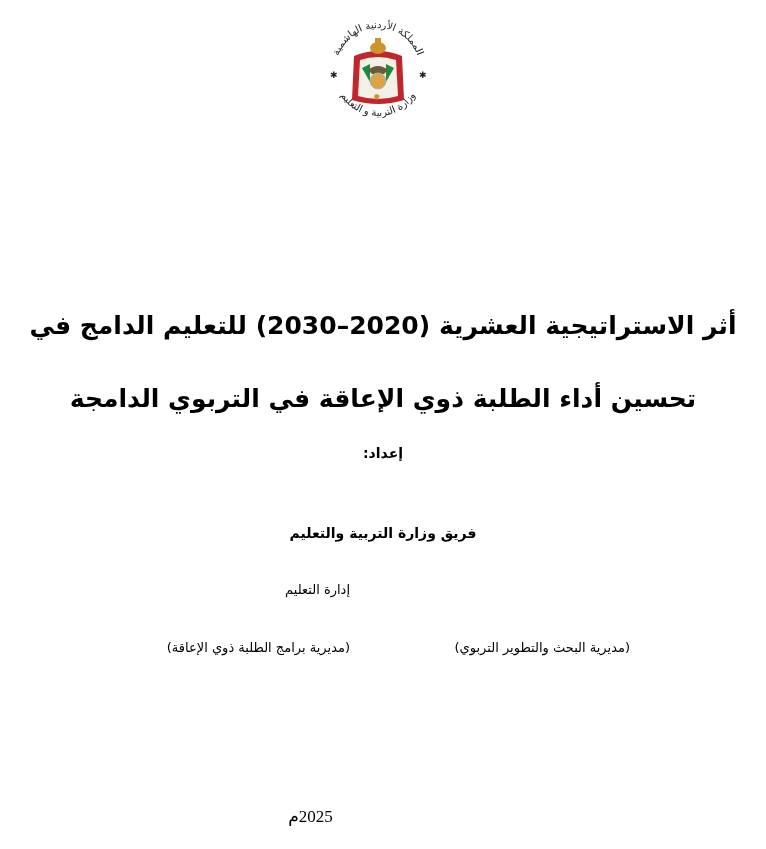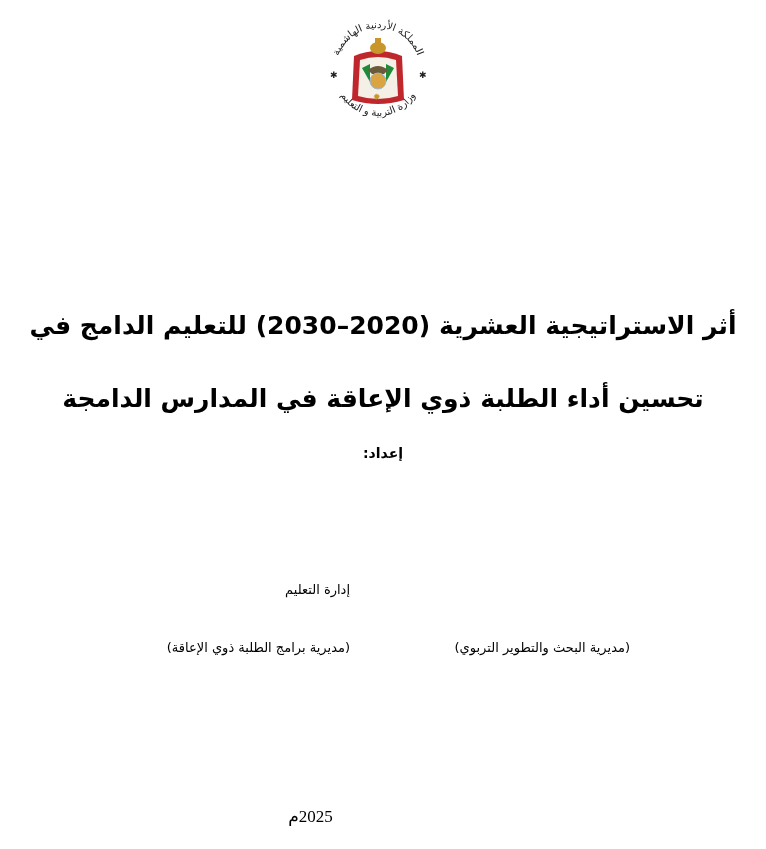--- a/index.html
+++ b/index.html
@@ -53,22 +53,23 @@
       <path d="M50,62 Q60,54 70,62 L66,66 L54,66 Z" fill="#6b5a3a"></path>
 
       <circle cx="60" cy="73" r="8" fill="#d9a441"></circle>
       <circle cx="60" cy="73" r="8" fill="none" stroke="#9bb7d4" stroke-width="1"></circle>
 
       <text x="55" y="92" font-size="9" fill="#c8962a">✹</text>
     </svg>
   </div>
 
   <div class="title-line t1">أثر الاستراتيجية العشرية (2020–2030) للتعليم الدامج في</div>
-  <div class="title-line t2">تحسين أداء الطلبة ذوي الإعاقة في المدارس الدامجة</div>
+  <div class="title-line t2">تحسين أداء الطلبة ذوي الإعاقة في التربوي الدامجة</div>
 
   <div class="center-bold prep">إعداد:</div>
+  <div class="center-bold team">فريق وزارة التربية والتعليم</div>
 
   <div class="col r1 left">إدارة التعليم</div>
   <div class="col r2 right">(مديرية البحث والتطوير التربوي)</div>
   <div class="col r2 left">(مديرية برامج الطلبة ذوي الإعاقة)</div>
 
   <div class="year">2025م</div>
 </div>
 
 </body></html>

